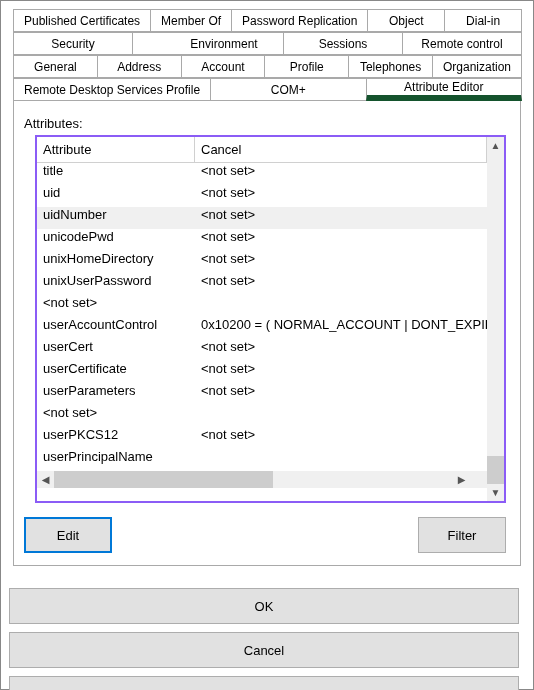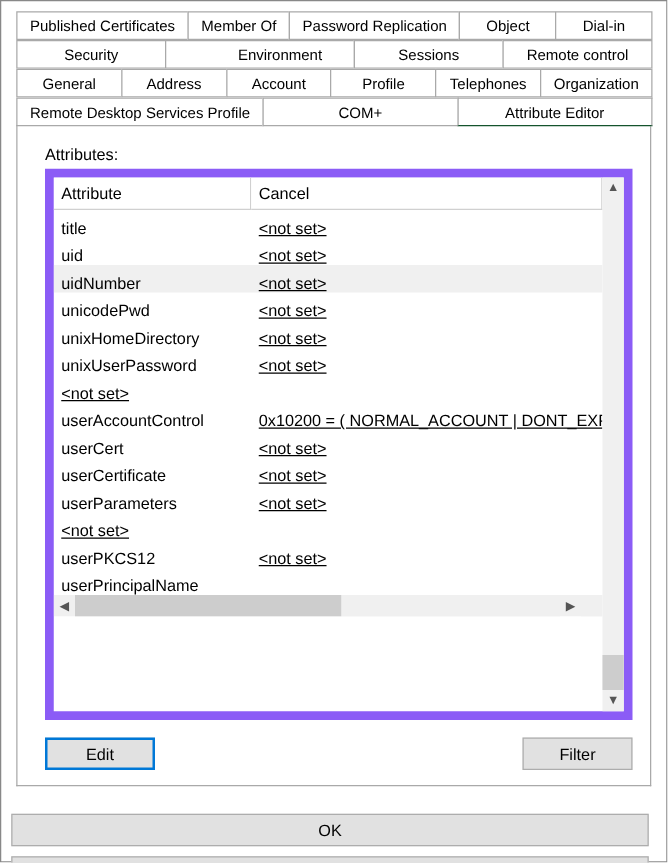--- a/index.html
+++ b/index.html
@@ -42,42 +42,43 @@
   .tabrow .tab:first-child { }
   .tab.active {
     background: #fff;
     border-bottom: 1px solid #fff;
     z-index: 2;
   }
   .tabrow.bottom .tab {
     border-bottom: 1px solid #a9a9a9;
   }
   .tabrow.bottom .tab.active {
-    border-bottom: 1px solid #14532d;
+    border-bottom: 6px solid #14532d;
   }
   .tabpanel {
     border: 1px solid #a9a9a9;
     border-top: none;
     margin: -1px 4px 0 4px;
-    padding: 16px 14px 12px 22px;
+    padding: 16px 14px 12px 10px;
     flex: 1;
     position: relative;
     z-index: 1;
     display: flex; flex-direction: column;
   }
   .attr-label {
     font-size: 13px;
     margin-bottom: 4px;
   }
   .listbox-wrap {
-    border: 7px solid #8b5cf6;
-    background: #fff;
-    position: relative;
-    height: 441px;
-    display: flex;
+    border: 2px solid #8b5cf6;
+    background: #fff;
+    position: relative;
+    height: 368px;
+    display: flex;
+    margin-left: 11px;
   }
   .listbox-content {
     flex: 1;
     overflow: hidden;
     position: relative;
   }
   .list-header {
     display: flex;
     border-bottom: 0;
     height: 26px;
@@ -94,37 +95,36 @@
   }
   .col-attr { width: 158px; }
   .col-val  { flex: 1; }
   .list-body {
     overflow: hidden;
     font-size: 13px;
   }
   .row {
     display: flex;
     height: 22px;
-    align-items: flex-end;
+    align-items: flex-start;
     white-space: nowrap;
   }
   .row.selected {
     background: #f0f0f0;
   }
   .row .cell-attr {
     width: 158px;
     padding: 0 6px;
     overflow: hidden;
   }
   .row .cell-val {
     flex: 1;
     padding: 0 6px;
     overflow: hidden;
     text-overflow: clip;
-    text-decoration: underline;
   }
   .vscroll {
     width: 17px;
     background: #f0f0f0;
     display: flex; flex-direction: column;
     position: relative;
   }
   .vscroll .arrow {
     width: 17px; height: 17px;
     display: flex; align-items: center; justify-content: center;
@@ -156,21 +156,21 @@
     background: #cdcdcd;
   }
   .hscroll .corner {
     width: 17px; height: 17px; background: #f0f0f0;
   }
   .panel-buttons {
     display: flex; justify-content: space-between;
     margin-top: 14px;
   }
   .btn {
-    min-width: 88px; height: 26px;
+    min-width: 88px; height: 36px;
     border: 1px solid #adadad;
     background: #e1e1e1;
     font-size: 13px;
     display: flex; align-items: center; justify-content: center;
     padding: 0 10px;
     cursor: default;
   }
   .btn.default {
     border: 2px solid #0078d7;
   }

